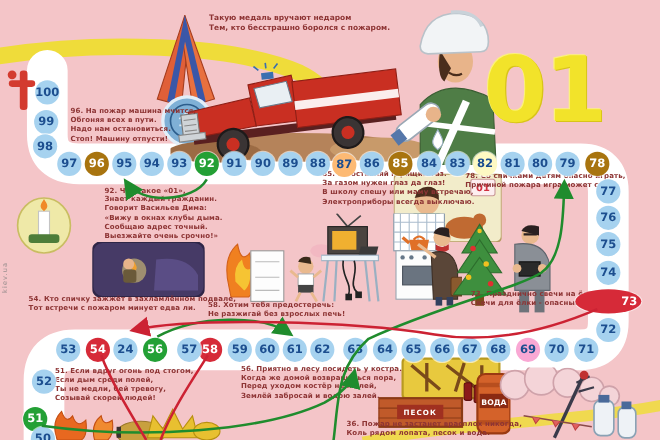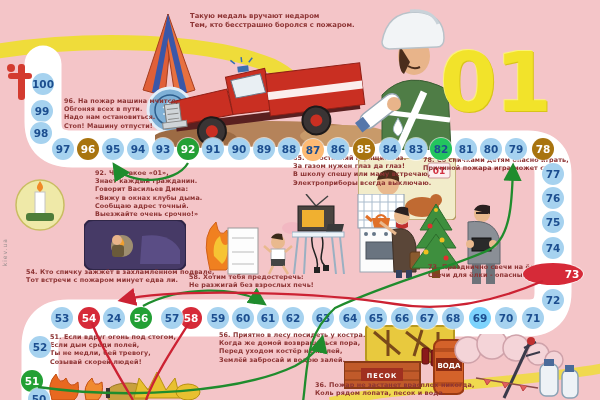--- a/index.html
+++ b/index.html
@@ -286,34 +286,34 @@
       <div class="cell" style="left: 188px; top: 149px; background: rgb(35, 160, 53); color: rgb(255, 255, 255);">92</div>
       <div class="cell" style="left: 213px; top: 149px; background: rgb(166, 210, 239); color: rgb(28, 78, 143);">91</div>
       <div class="cell" style="left: 239px; top: 149px; background: rgb(166, 210, 239); color: rgb(28, 78, 143);">90</div>
       <div class="cell" style="left: 264px; top: 149px; background: rgb(166, 210, 239); color: rgb(28, 78, 143);">89</div>
       <div class="cell" style="left: 289px; top: 149px; background: rgb(166, 210, 239); color: rgb(28, 78, 143);">88</div>
       <div class="cell" style="left: 313px; top: 150px; background: #fdba74; color: rgb(28, 78, 143);">87</div>
       <div class="cell" style="left: 338px; top: 149px; background: rgb(166, 210, 239); color: rgb(28, 78, 143);">86</div>
       <div class="cell" style="left: 364px; top: 149px; background: rgb(168, 116, 15); color: rgb(255, 255, 255);">85</div>
       <div class="cell" style="left: 390px; top: 149px; background: rgb(166, 210, 239); color: rgb(28, 78, 143);">84</div>
       <div class="cell" style="left: 416px; top: 149px; background: rgb(166, 210, 239); color: rgb(28, 78, 143);">83</div>
-      <div class="cell" style="left: 441px; top: 149px; background: #22c55e; color: rgb(28, 78, 143);">82</div>
+      <div class="cell" style="left: 441px; top: 149px; background: #fef9c3; color: rgb(28, 78, 143);">82</div>
       <div class="cell" style="left: 466px; top: 149px; background: rgb(166, 210, 239); color: rgb(28, 78, 143);">81</div>
       <div class="cell" style="left: 491px; top: 149px; background: rgb(166, 210, 239); color: rgb(28, 78, 143);">80</div>
       <div class="cell" style="left: 516px; top: 149px; background: rgb(166, 210, 239); color: rgb(28, 78, 143);">79</div>
       <div class="cell" style="left: 543px; top: 149px; background: rgb(168, 116, 15); color: rgb(255, 255, 255);">78</div>
       <div class="cell" style="left: 553px; top: 174px; background: rgb(166, 210, 239); color: rgb(28, 78, 143);">77</div>
       <div class="cell" style="left: 553px; top: 198px; background: rgb(166, 210, 239); color: rgb(28, 78, 143);">76</div>
       <div class="cell" style="left: 553px; top: 222px; background: rgb(166, 210, 239); color: rgb(28, 78, 143);">75</div>
       <div class="cell" style="left: 553px; top: 248px; background: rgb(166, 210, 239); color: rgb(28, 78, 143);">74</div>
       <div class="cell" style="left: 553px; top: 274px; background: rgb(214, 42, 56); color: rgb(255, 255, 255); padding-left: 38px;">73</div>
       <div class="cell" style="left: 553px; top: 300px; background: rgb(166, 210, 239); color: rgb(28, 78, 143);">72</div>
       <div class="cell" style="left: 533px; top: 318px; background: rgb(166, 210, 239); color: rgb(28, 78, 143);">71</div>
       <div class="cell" style="left: 506px; top: 318px; background: rgb(166, 210, 239); color: rgb(28, 78, 143);">70</div>
-      <div class="cell" style="left: 480px; top: 318px; background: #7dd3fc; color: rgb(28, 78, 143);">69</div>
+      <div class="cell" style="left: 480px; top: 318px; background: #f9a8d4; color: rgb(28, 78, 143);">69</div>
       <div class="cell" style="left: 453px; top: 318px; background: rgb(166, 210, 239); color: rgb(28, 78, 143);">68</div>
       <div class="cell" style="left: 427px; top: 318px; background: rgb(166, 210, 239); color: rgb(28, 78, 143);">67</div>
       <div class="cell" style="left: 402px; top: 318px; background: rgb(166, 210, 239); color: rgb(28, 78, 143);">66</div>
       <div class="cell" style="left: 376px; top: 318px; background: rgb(166, 210, 239); color: rgb(28, 78, 143);">65</div>
       <div class="cell" style="left: 350px; top: 318px; background: rgb(166, 210, 239); color: rgb(28, 78, 143);">64</div>
       <div class="cell" style="left: 323px; top: 318px; background: rgb(166, 210, 239); color: rgb(28, 78, 143);">63</div>
       <div class="cell" style="left: 293px; top: 318px; background: rgb(166, 210, 239); color: rgb(28, 78, 143);">62</div>
       <div class="cell" style="left: 268px; top: 318px; background: rgb(166, 210, 239); color: rgb(28, 78, 143);">61</div>
       <div class="cell" style="left: 243px; top: 318px; background: rgb(166, 210, 239); color: rgb(28, 78, 143);">60</div>
       <div class="cell" style="left: 218px; top: 318px; background: rgb(166, 210, 239); color: rgb(28, 78, 143);">59</div>

